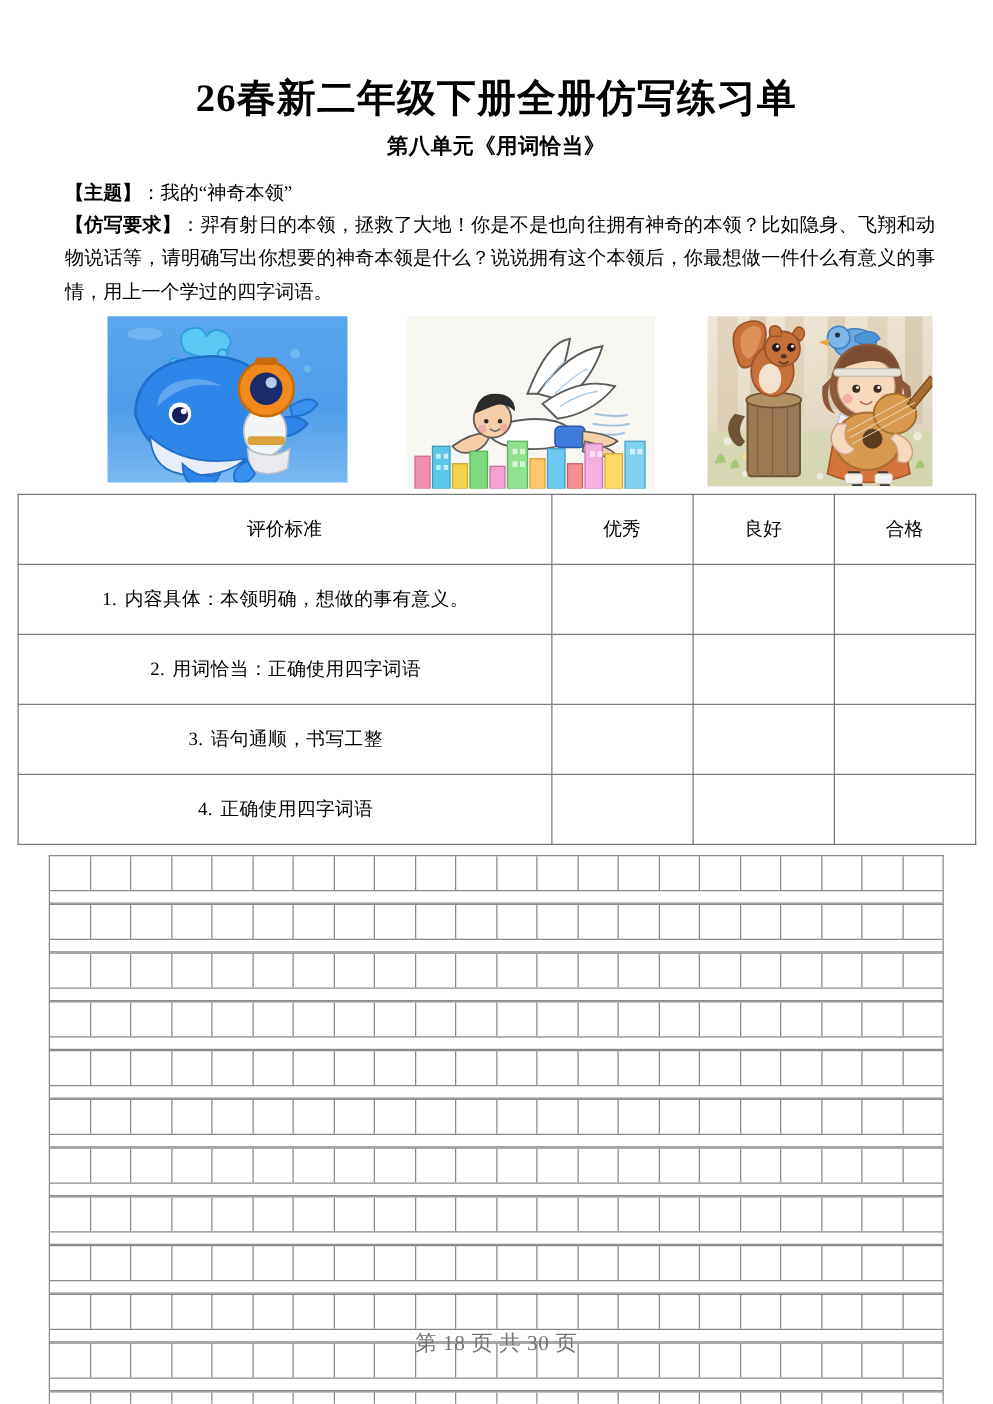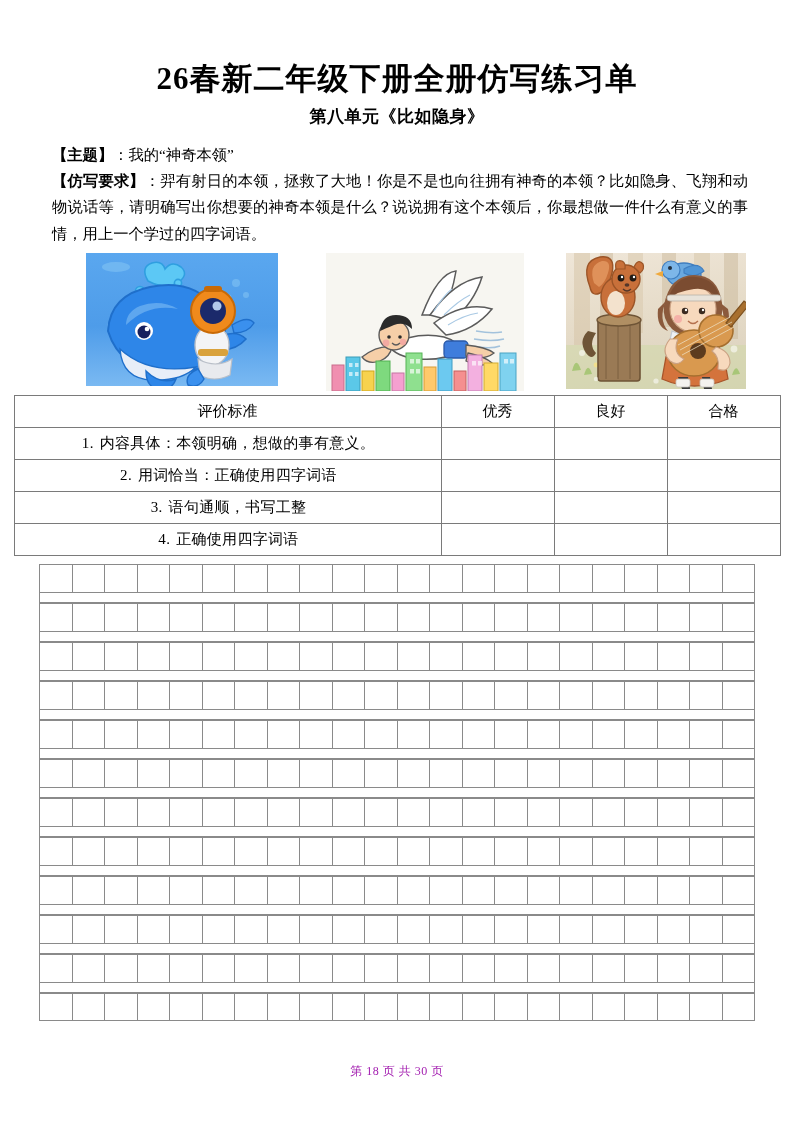--- a/index.html
+++ b/index.html
@@ -90,21 +90,21 @@
     margin: 2px auto 0 auto;
     border-collapse: collapse;
     width: 715px;
     table-layout: fixed;
   }
   .eval-table td, .eval-table th {
     border: 1px solid #7a7a7a;
     height: 31px;
     font-size: 15px;
     font-weight: normal;
-    padding: 0 6px;
+    padding: 12px 6px;
   }
   .eval-table .c-crit { width: 414px; text-align: center; }
   .eval-table .c-mark { width: 100px; text-align: center; }
   .eval-table .crit-cell {
     text-align: center;
     padding-left: 8px;
     letter-spacing: 0.3px;
   }
   .crit-num { margin-right: 6px; }
 
@@ -139,33 +139,33 @@
     box-sizing: border-box;
   }
 
   
   .footer {
     position: absolute;
     left: 0;
     right: 0;
     top: 1063px;
     text-align: center;
-    font-size: 12px;
-    color: #a21caf;
+    font-size: 17px;
+    color: #737373;
     letter-spacing: 0.5px;
   }
 </style>
 </head>
 <body>
 
 <div class="page">
 
   <div class="title-wrap">
     <div class="main-title">26春新二年级下册全册仿写练习单</div>
-    <div class="sub-title">第八单元《比如隐身》</div>
+    <div class="sub-title">第八单元《用词恰当》</div>
   </div>
 
   <div class="prompt-block">
     <p class="prompt-line"><span class="label-bold">【主题】</span><span>：</span><span>我的“神奇本领”</span></p>
     <p class="prompt-line"><span class="label-bold">【仿写要求】</span><span>：</span><span>羿有射日的本领，拯救了大地！你是不是也向往拥有神奇的本领？比如隐身、飞翔和动物说话等，请明确写出你想要的神奇本领是什么？说说拥有这个本领后，你最想做一件什么有意义的事情，用上一个学过的四字词语。</span></p>
   </div>
 
   <div class="illus-row">
 
     <div class="illus" id="illus-whale">

